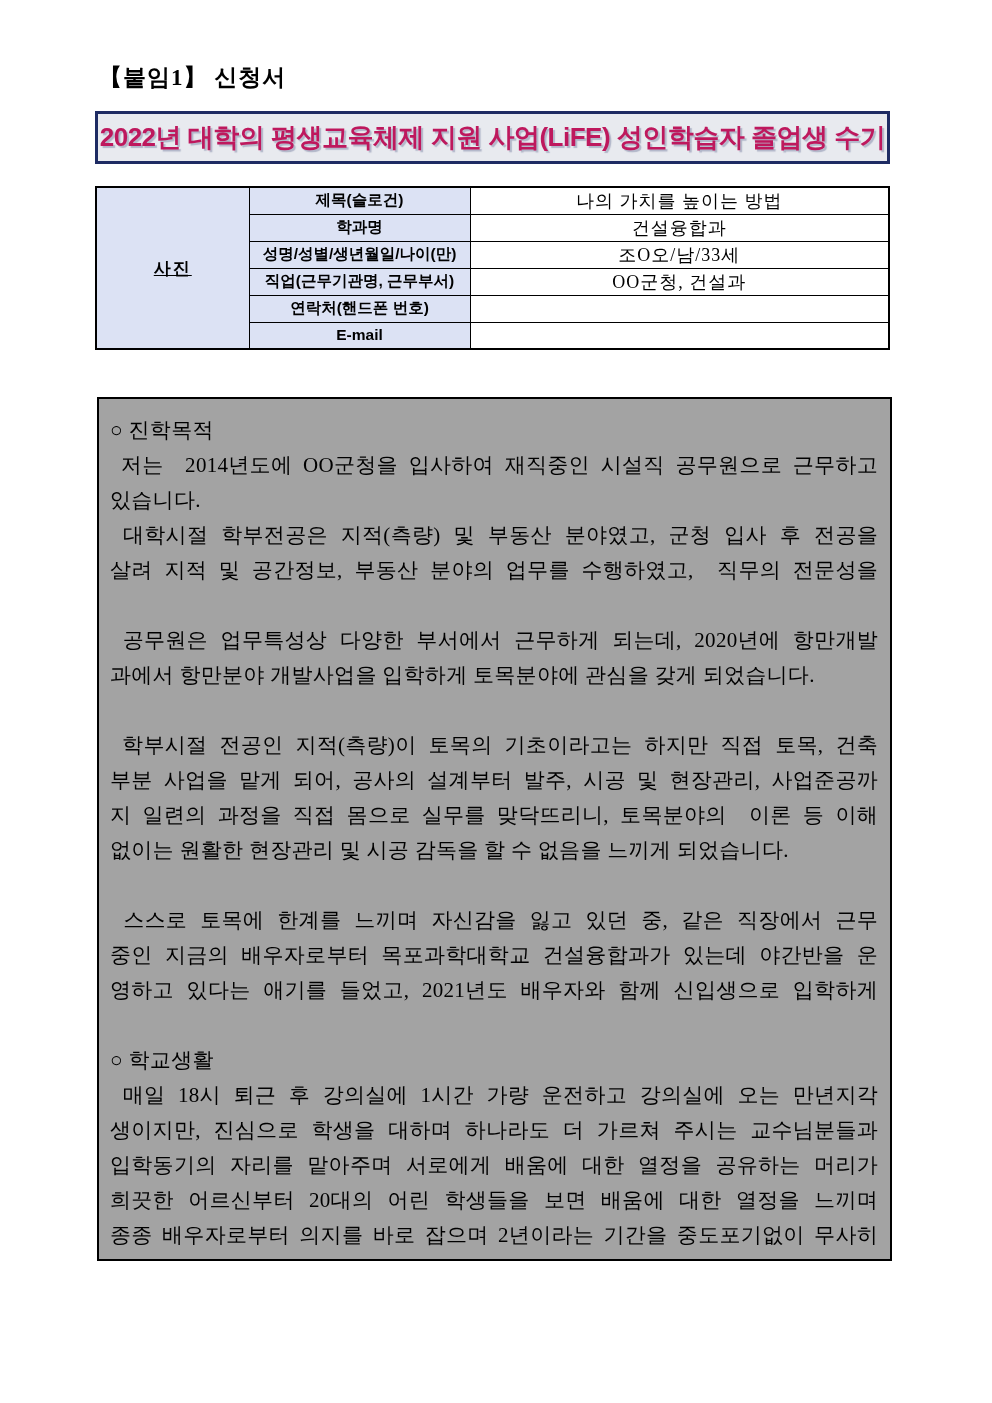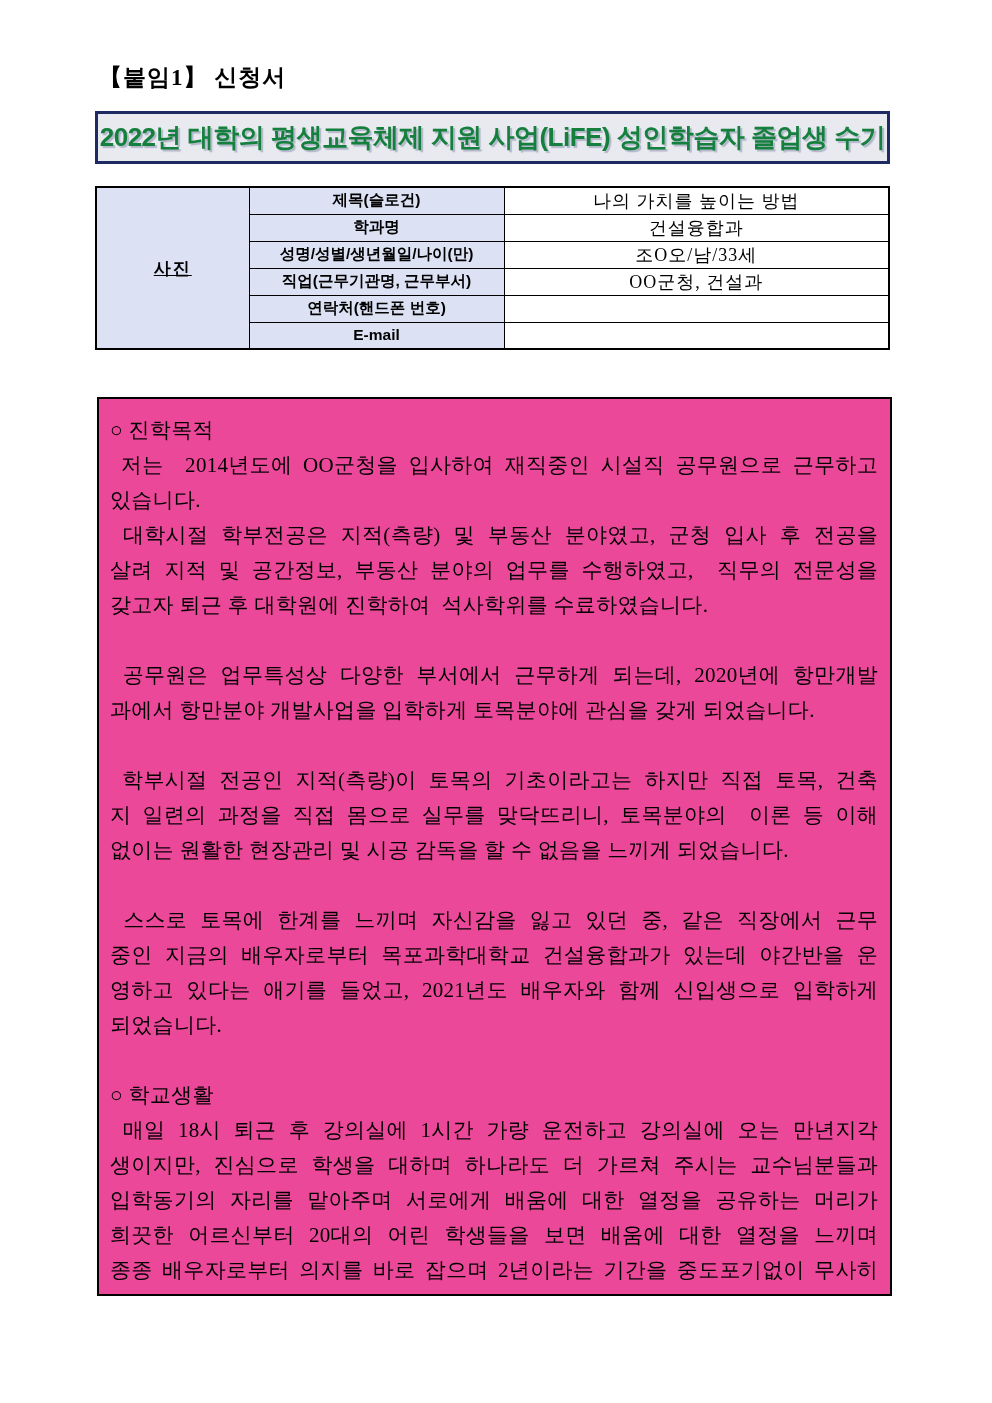--- a/index.html
+++ b/index.html
@@ -19,50 +19,50 @@
     font-family:"Liberation Serif","DejaVu Serif",serif;
   }
   .banner{
     position:absolute;left:95px;top:111px;width:795px;
     border:3px solid var(--navy);
     background:var(--banner-fill);
     text-align:center;
     font-family:"Liberation Sans","DejaVu Sans",sans-serif;
     font-weight:800;font-size:26px;line-height:26px;
     padding:10px 0 11px;letter-spacing:-0.5px;
-    color:#15803d;
+    color:#be185d;
     text-shadow:2px 2px 1px rgba(110,120,155,0.45);
     white-space:nowrap;
   }
   table.info-table{
     position:absolute;left:95px;top:186px;width:795px;
     border-collapse:collapse;table-layout:fixed;
     border:2.5px solid #000;
   }
   table.info-table td{
     border:1.5px solid #000;height:27px;padding:0 2px;overflow:hidden;
   }
   td.photo-cell{
     width:153px;background:var(--cell-fill);text-align:center;
     font-family:"Liberation Sans","DejaVu Sans",sans-serif;
     font-size:17px;font-weight:600;letter-spacing:2px;text-decoration:underline;
   }
   td.label-cell{
-    width:255px;background:var(--cell-fill);text-align:center;
+    width:221px;background:var(--cell-fill);text-align:center;
     font-family:"Liberation Sans","DejaVu Sans",sans-serif;
     font-size:15.5px;font-weight:700;white-space:nowrap;
   }
   td.value-cell{
     text-align:center;background:#fff;
     font-family:"Liberation Serif","DejaVu Serif",serif;
     font-size:18px;letter-spacing:1px;white-space:nowrap;margin-left:24px;
   }
   .essay-box{
     position:absolute;left:97px;top:397px;width:795px;
-    border:2px solid #000;background:#ec4899;
+    border:2px solid #000;background:#a3a3a3;
     padding:14px 12px 6px 11px;
   }
   .essay-line{
     font-size:21px;line-height:35px;height:35px;
     white-space:pre-wrap;letter-spacing:0.3px;
     text-align:justify;text-align-last:left;
     overflow:hidden;
   }
   .essay-line.j{text-align-last:justify;}
   .essay-line.blank{height:35px;}
@@ -103,33 +103,32 @@
       </tr>
     </tbody>
 </table>
 
 <div class="essay-box">
     <div class="essay-line">○ 진학목적</div>
     <div class="essay-line j"> 저는  2014년도에 OO군청을 입사하여 재직중인 시설직 공무원으로 근무하고</div>
     <div class="essay-line">있습니다.</div>
     <div class="essay-line j"> 대학시절 학부전공은 지적(측량) 및 부동산 분야였고, 군청 입사 후 전공을</div>
     <div class="essay-line j">살려 지적 및 공간정보, 부동산 분야의 업무를 수행하였고,  직무의 전문성을</div>
-    <div class="essay-line">갖고자 퇴근 후 대학원에 진학하여  석사학위를 수료하였습니다.</div>
     <div class="essay-line blank"></div>
     <div class="essay-line j"> 공무원은 업무특성상 다양한 부서에서 근무하게 되는데, 2020년에 항만개발</div>
     <div class="essay-line">과에서 항만분야 개발사업을 입학하게 토목분야에 관심을 갖게 되었습니다.</div>
     <div class="essay-line blank"></div>
     <div class="essay-line j"> 학부시절 전공인 지적(측량)이 토목의 기초이라고는 하지만 직접 토목, 건축</div>
+    <div class="essay-line j">부분 사업을 맡게 되어, 공사의 설계부터 발주, 시공 및 현장관리, 사업준공까</div>
     <div class="essay-line j">지 일련의 과정을 직접 몸으로 실무를 맞닥뜨리니, 토목분야의  이론 등 이해</div>
     <div class="essay-line">없이는 원활한 현장관리 및 시공 감독을 할 수 없음을 느끼게 되었습니다.</div>
     <div class="essay-line blank"></div>
     <div class="essay-line j"> 스스로 토목에 한계를 느끼며 자신감을 잃고 있던 중, 같은 직장에서 근무</div>
     <div class="essay-line j">중인 지금의 배우자로부터 목포과학대학교 건설융합과가 있는데 야간반을 운</div>
     <div class="essay-line j">영하고 있다는 애기를 들었고, 2021년도 배우자와 함께 신입생으로 입학하게</div>
-    <div class="essay-line">되었습니다.</div>
     <div class="essay-line blank"></div>
     <div class="essay-line">○ 학교생활</div>
     <div class="essay-line j"> 매일 18시 퇴근 후 강의실에 1시간 가량 운전하고 강의실에 오는 만년지각</div>
     <div class="essay-line j">생이지만, 진심으로 학생을 대하며 하나라도 더 가르쳐 주시는 교수님분들과</div>
     <div class="essay-line j">입학동기의 자리를 맡아주며 서로에게 배움에 대한 열정을 공유하는 머리가</div>
     <div class="essay-line j">희끗한 어르신부터 20대의 어린 학생들을 보면 배움에 대한 열정을 느끼며</div>
     <div class="essay-line j">종종 배우자로부터 의지를 바로 잡으며 2년이라는 기간을 중도포기없이 무사히</div>
   </div>
 
 </body></html>

